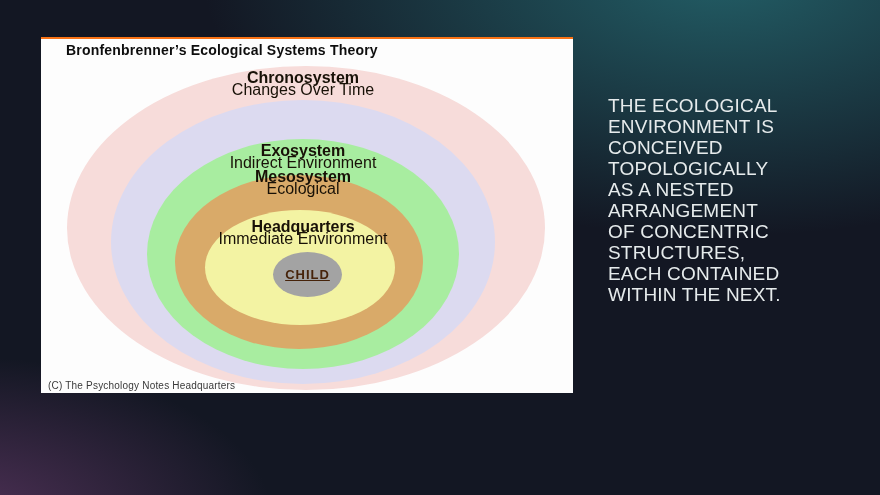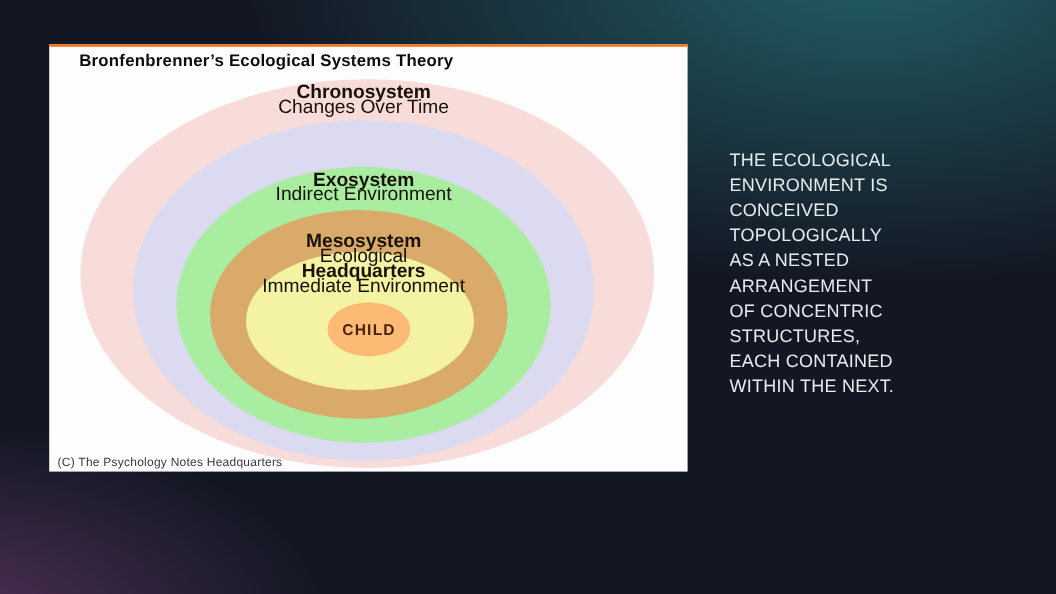--- a/index.html
+++ b/index.html
@@ -34,32 +34,32 @@
     font-size: 13px; font-weight: bold; letter-spacing: 1px; color: #46230a;
   }
   .ring-label {
     position: absolute; left: 0; width: 524px; text-align: center; color: #181107;
   }
   .ring-label .name { font-size: 16px; font-weight: bold; line-height: 13px; }
   .ring-label .sub  { font-size: 16px; line-height: 12px; }
   .label-chrono { top: 32px; }
   .label-macro  { top: 69px; }
   .label-exo    { top: 105px; }
-  .label-meso   { top: 156px; }
+  .label-meso   { top: 131px; }
   .label-micro  { top: 181px; }
   .copyright {
     position: absolute; left: 7px; top: 341px; font-size: 10px; color: #3a3a3a;
     letter-spacing: 0.2px;
   }
 
   
   .caption {
     position: absolute; left: 608px; top: 95px; width: 260px;
-    font-size: 15px; line-height: 21px; font-weight: normal;
-    letter-spacing: 0.2px; white-space: pre-line; margin-top: 28px;
+    font-size: 19px; line-height: 21px; font-weight: normal;
+    letter-spacing: 0.2px; white-space: pre-line;
   }
 </style>
 </head>
 <body>
 
 <div class="diagram">
   <div class="diagram-title">Bronfenbrenner’s Ecological Systems Theory</div>
 
   <div class="ring ring-chrono" style="background-color: rgb(247, 220, 218);"></div>
   <div class="ring ring-macro" style="background-color: rgb(220, 218, 240);"></div>
@@ -77,21 +77,21 @@
   </div>
   <div class="ring-label label-meso">
     <div class="name">Mesosystem</div>
     <div class="sub">Ecological</div>
   </div>
   <div class="ring-label label-micro">
     <div class="name">Headquarters</div>
     <div class="sub">Immediate Environment</div>
   </div>
 
-  <div class="child-ellipse" style="background-color: #fdba74;">CHILD</div>
+  <div class="child-ellipse" style="background-color: #a3a3a3; text-decoration: underline;">CHILD</div>
 
   <div class="copyright">(C) The Psychology Notes Headquarters</div>
 </div>
 
 <div class="caption" style="color: rgb(230, 235, 236);">THE ECOLOGICAL
 ENVIRONMENT IS
 CONCEIVED
 TOPOLOGICALLY
 AS A NESTED
 ARRANGEMENT

